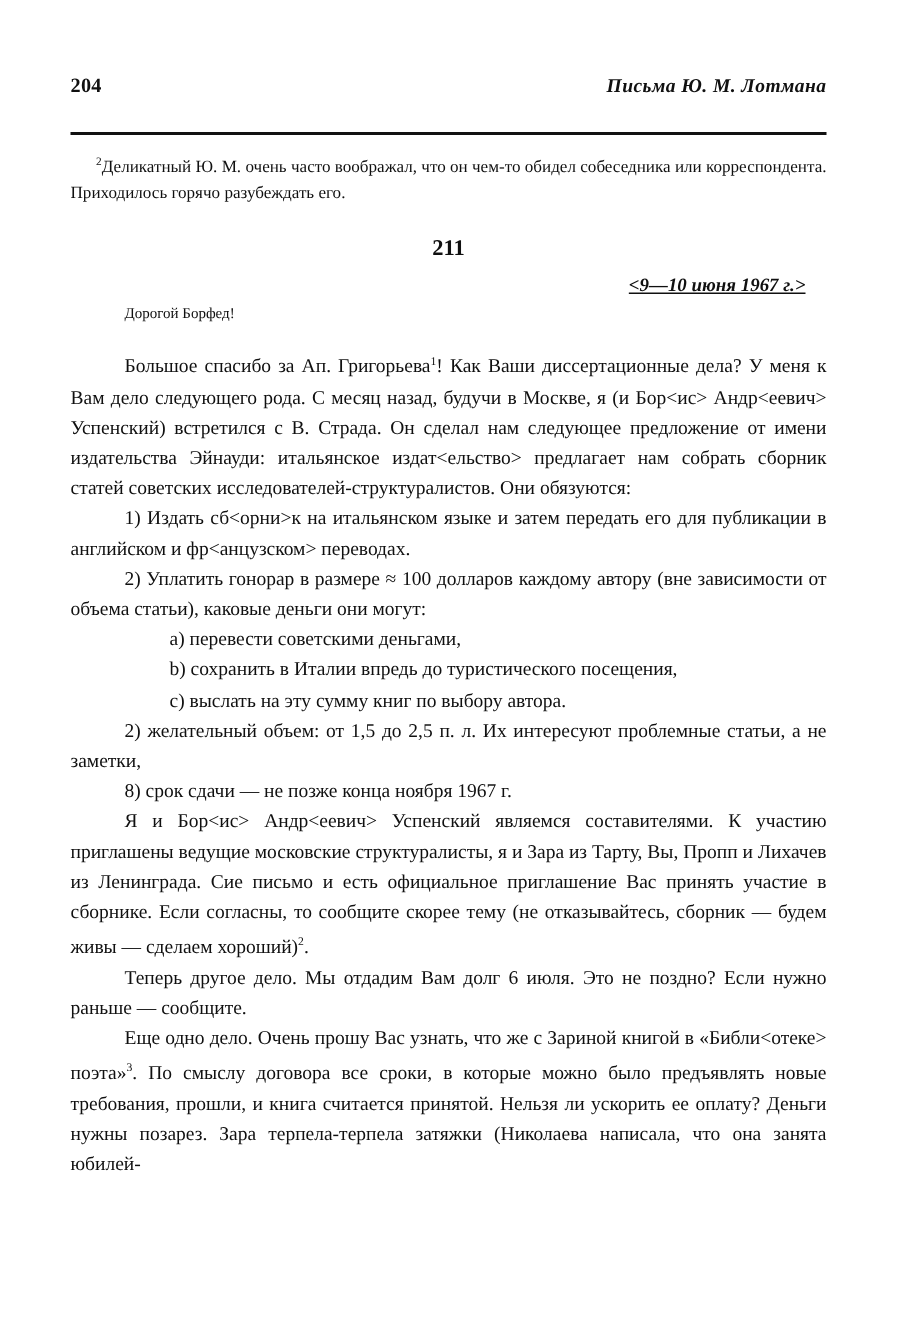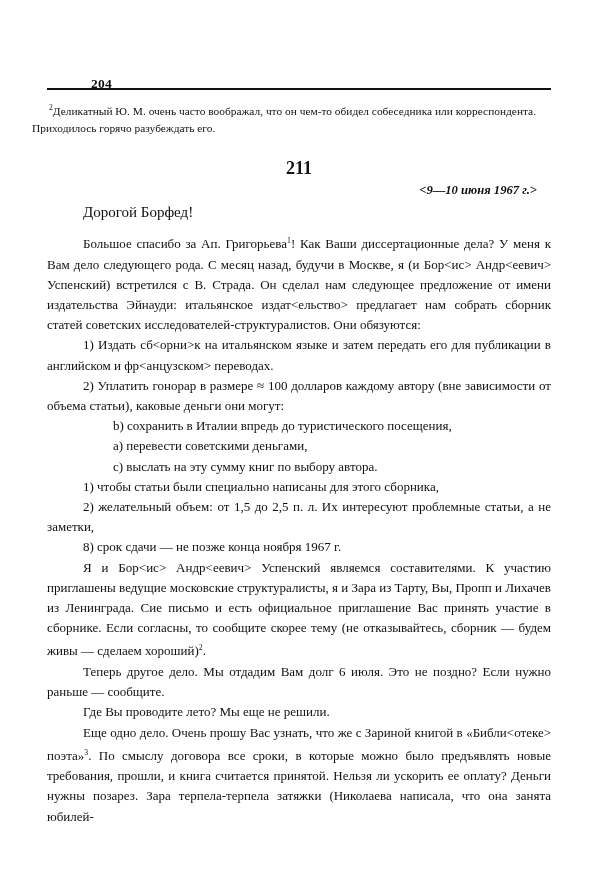--- a/index.html
+++ b/index.html
@@ -23,26 +23,25 @@
     left: 0; top: 0;
     width: 600px;
     height: 892px;
     background: #ffffff;
   }
 
   
   .runhead {
     position: absolute;
     left: 47px;
-    top: 76px;
+    top: 49px;
     width: 504px;
     display: flex;
     align-items: baseline;
     justify-content: space-between;
-    margin-left: 44px;
   }
   .folio {
     font-size: 13.5px;
     font-weight: 700;
     letter-spacing: .2px;
   }
   .runtitle {
     font-size: 13px;
     font-style: italic;
     font-weight: 700;
@@ -53,63 +52,64 @@
     left: 47px;
     top: 88px;
     width: 504px;
     height: 2px;
     background: #111;
   }
 
   
   .footnote {
     position: absolute;
-    left: 32px;
+    left: 47px;
     top: 99px;
     width: 504px;
     font-size: 11.4px;
     line-height: 17.5px;
     text-align: justify;
     text-indent: 17px;
     hyphens: manual;
   }
   .footnote sup { font-size: 7.6px; vertical-align: super; }
 
   
   .section-no {
     position: absolute;
     left: 47px;
     top: 158px;
     width: 504px;
     text-align: center;
-    font-size: 18px;
+    font-size: 15px;
     font-weight: 700;
   }
 
   
   .dateline {
     position: absolute;
     left: 47px;
     top: 183px;
     width: 504px;
     text-align: right;
     font-size: 12.6px;
     font-style: italic;
     font-weight: 700;
     padding-right: 14px;
     box-sizing: border-box;
+    text-decoration: underline;
   }
 
   
   .salutation {
     position: absolute;
     left: 47px;
     top: 204px;
     width: 504px;
-    font-size: 15px;
+    font-size: 10px;
     text-indent: 36px;
   }
 
   
   .body {
     position: absolute;
     left: 47px;
     top: 231px;
     width: 504px;
     font-size: 13px;
@@ -130,51 +130,50 @@
   .body sup { font-size: 7.8px; vertical-align: super; }
   .u { text-underline-offset: 2px; }
 </style>
 </head>
 <body>
 
 <div class="page">
 
   <div class="runhead">
     <span class="folio">204</span>
+    <span class="runtitle">Письма Ю. М. Лотмана</span>
   </div>
   <div class="rule"></div>
 
   <div class="footnote">
     <sup>2</sup><span>Деликатный Ю. М. очень часто воображал, что он чем-то обидел собеседника или корреспондента. Приходилось горячо разубеждать его.</span>
   </div>
 
   <div class="section-no">211</div>
 
   <div class="dateline">&lt;9—10 июня 1967 г.&gt;</div>
 
   <div class="salutation">Дорогой Борфед!</div>
 
   <div class="body">
 
     <p><span>Большое спасибо за Ап. Григорьева</span><sup>1</sup><span>! Как Ваши диссертационные дела? У меня к Вам дело следующего рода. С месяц назад, будучи в Москве, я (и Бор&lt;ис&gt; Андр&lt;еевич&gt; Успенский) встретился с В. Страда. Он сделал нам следующее предложение от имени издательства Эйнауди: итальянское издат&lt;ельство&gt; предлагает нам собрать сборник статей советских исследователей-структуралистов. Они обязуются:</span></p>
 
     <p class="item">1) Издать сб&lt;орни&gt;к на итальянском языке и затем передать его для публикации в английском и фр&lt;анцузском&gt; переводах.</p>
     <p class="item">2) Уплатить гонорар в размере ≈ 100 долларов каждому автору (вне зависимости от объема статьи), каковые деньги они могут:</p>
 
+    <p class="sub">a) перевести советскими деньгами,</p>
     <p class="sub">b) сохранить в Италии впредь до туристического посещения,</p>
-    <p class="sub">a) перевести советскими деньгами,</p>
     <p class="sub">c) выслать на эту сумму книг по выбору автора.</p>
 
 
-    <p class="item">1) чтобы статьи были специально написаны для этого сборника,</p>
     <p class="item">2) желательный объем: от 1,5 до 2,5 п. л. Их интересуют проблемные статьи, а не заметки,</p>
     <p class="item">8) срок сдачи — не позже конца ноября 1967 г.</p>
 
     <p><span>Я и Бор&lt;ис&gt; Андр&lt;еевич&gt; Успенский являемся составителями. К участию приглашены ведущие московские структуралисты, я и Зара из Тарту, Вы, Пропп и Лихачев из Ленинграда. Сие письмо и есть официальное приглашение Вас принять участие в сборнике. Если согласны, то сообщите скорее тему (не отказывайтесь, сборник — будем живы — сделаем хороший)</span><sup>2</sup><span>.</span></p>
 
     <p>Теперь другое дело. Мы отдадим Вам долг 6 июля. Это не поздно? Если нужно раньше — сообщите.</p>
 
-    <p>Где Вы проводите лето? Мы еще не решили.</p>
 
     <p><span>Еще одно дело. </span><span class="u">Очень</span><span> прошу Вас узнать, что же с Зариной книгой в «Библи&lt;отеке&gt; поэта»</span><sup>3</sup><span>. По смыслу договора все сроки, в которые можно было предъявлять новые требования, прошли, и </span><span class="u">книга  считается принятой</span><span>. Нельзя ли ускорить ее оплату? Деньги нужны позарез. Зара терпела-терпела затяжки (Николаева написала, что она занята юбилей-</span></p>
 
   </div>
 </div>
 
 </body></html>

